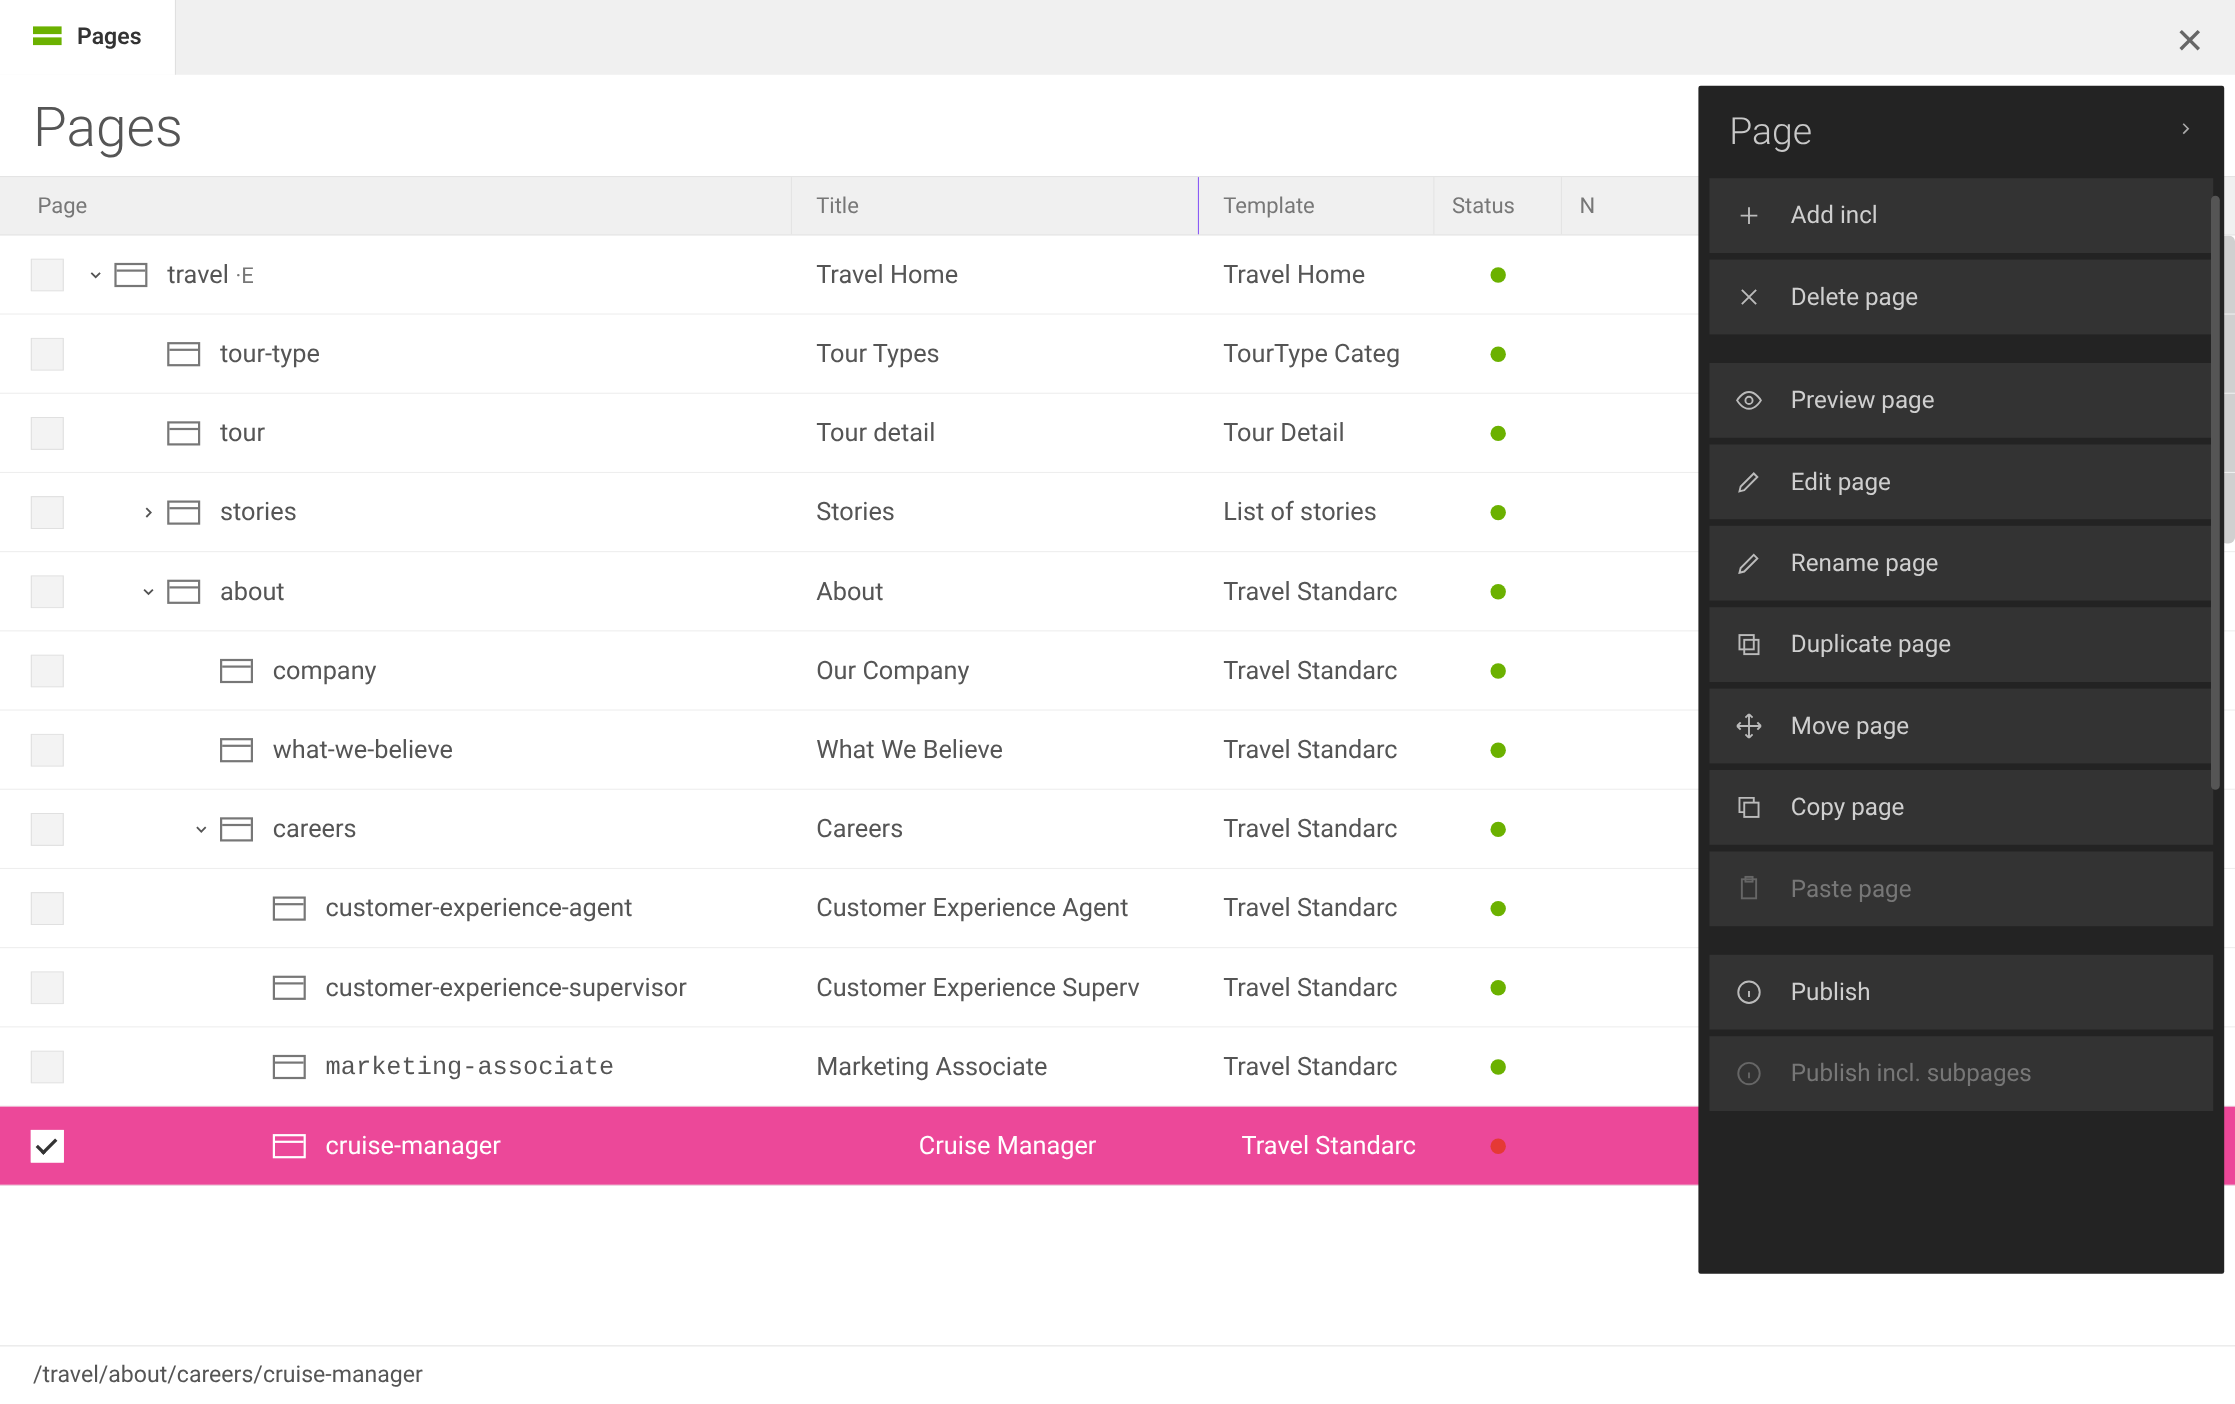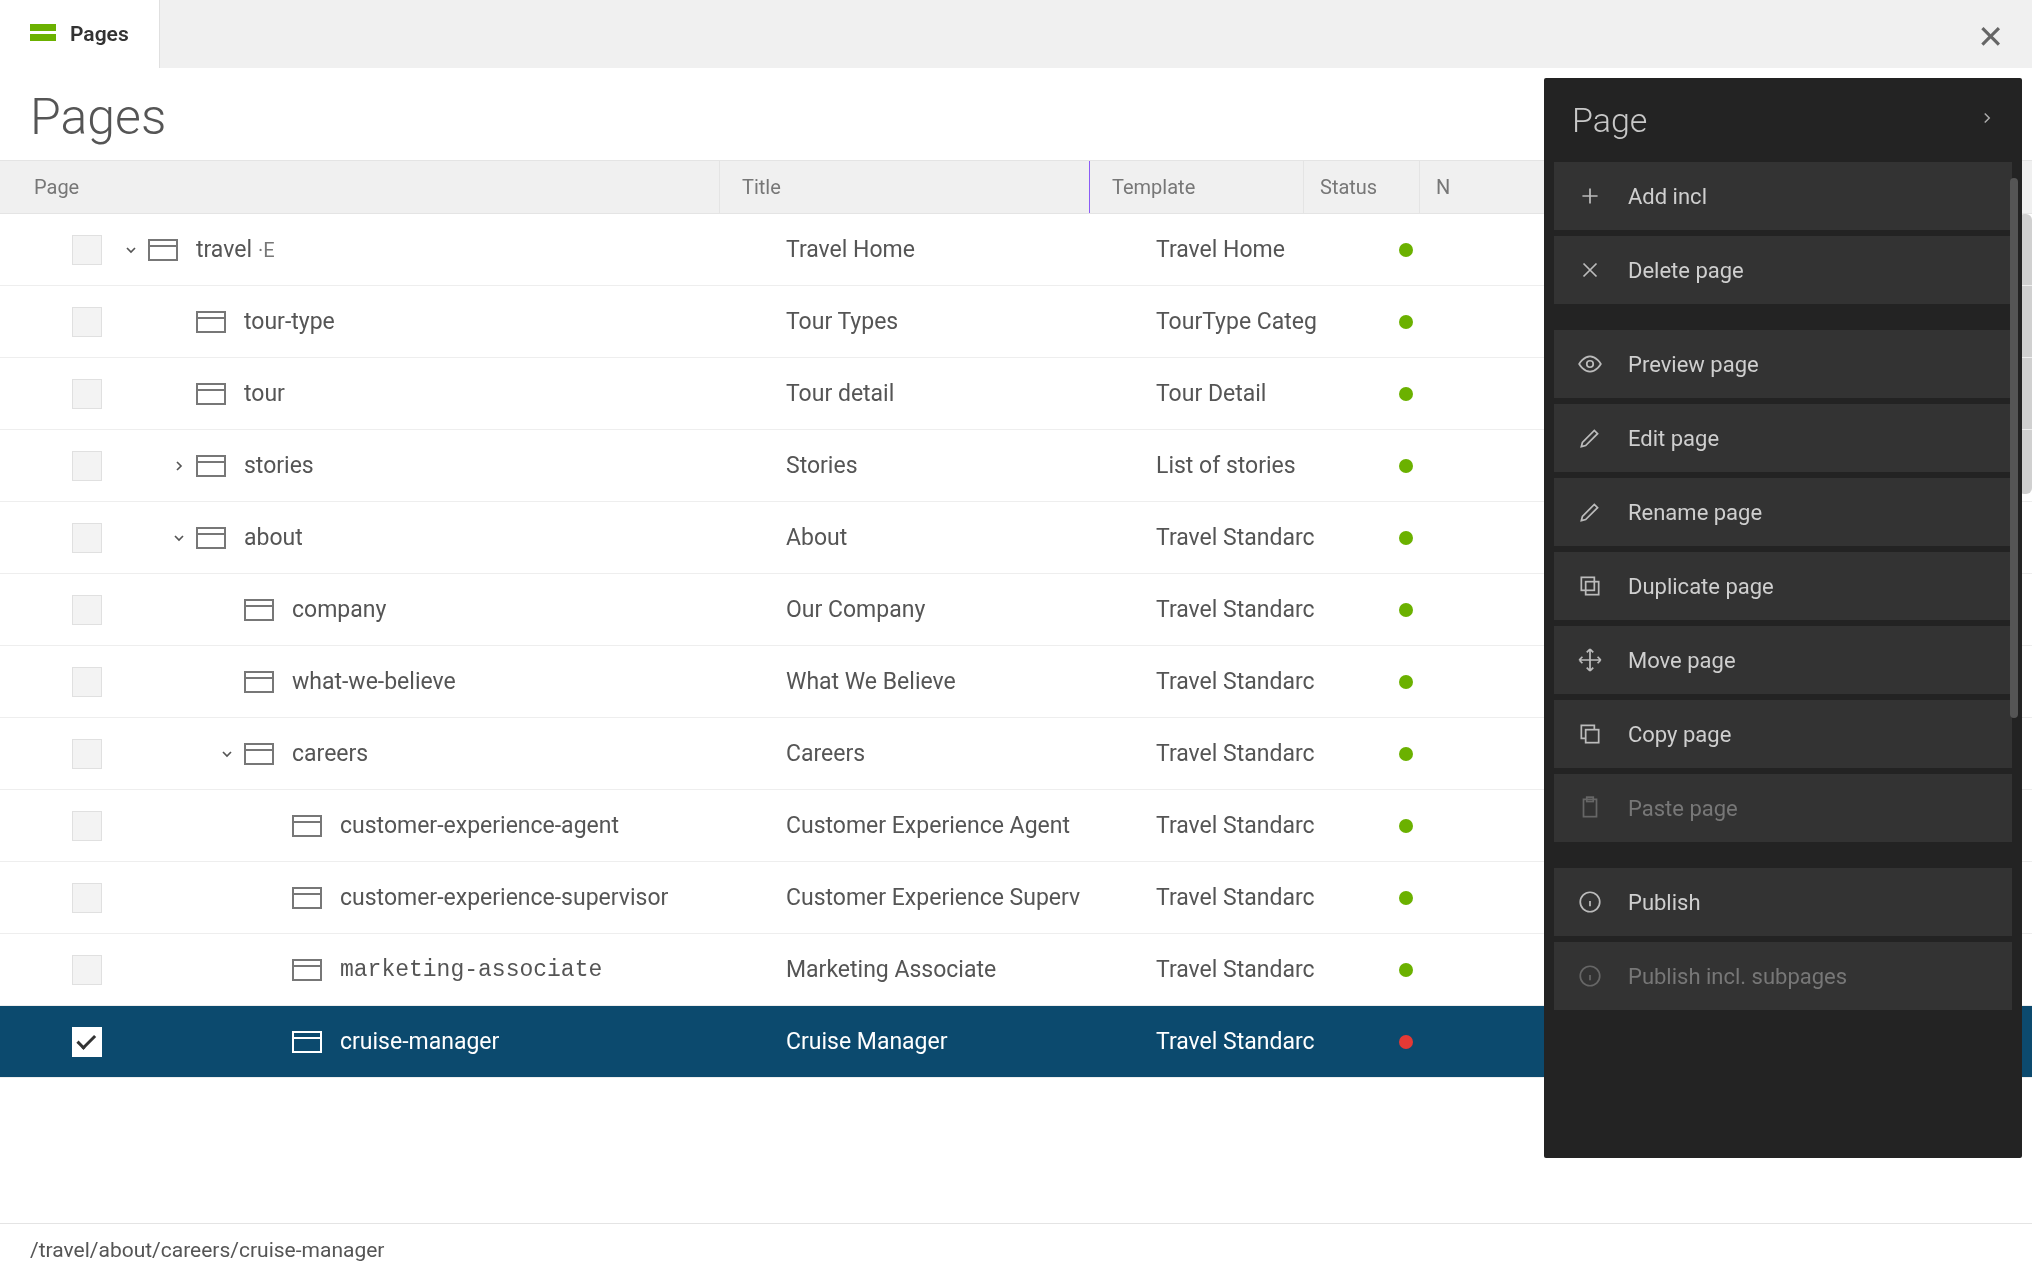--- a/index.html
+++ b/index.html
@@ -82,25 +82,25 @@
       position: relative;
     }
     .tree-row {
       display: flex;
       align-items: center;
       height: 72px;
       border-bottom: 1px solid #eee;
       font-size: 23px;
       color: #555;
       position: relative;
-      padding-left: 44px;
     }
     .tree-row.selected {
-      background: #0c4a6e;
+      background: #ec4899;
       color: #fff;
+      text-align: center;
     }
     .tree-row.selected .page-icon-rect { border-color: #fff; }
     .tree-row.selected .page-icon-rect::before { background: #fff; }
     .checkbox {
       width: 30px; height: 30px;
       margin-left: 28px;
       background: #f3f3f3;
       border: 1px solid #e0e0e0;
       flex-shrink: 0;
       display: flex; align-items: center; justify-content: center;

